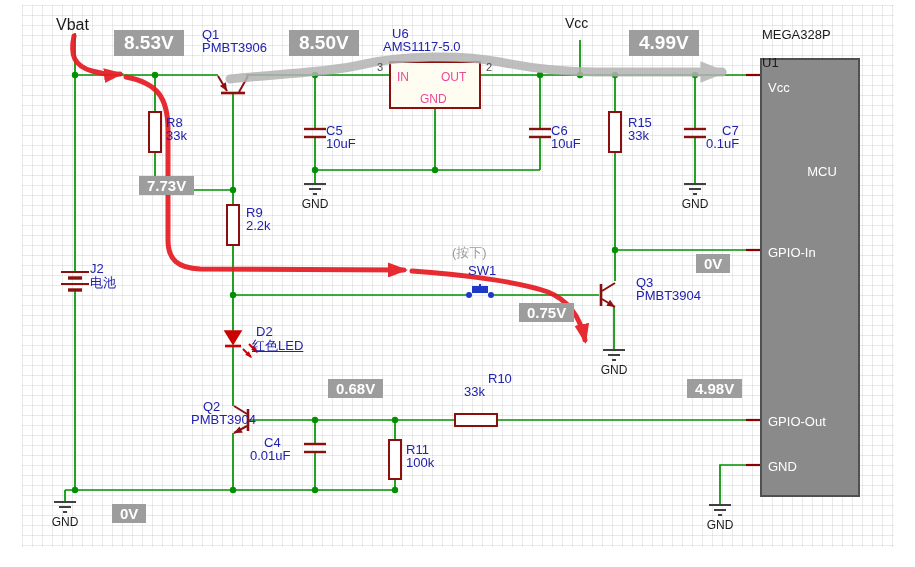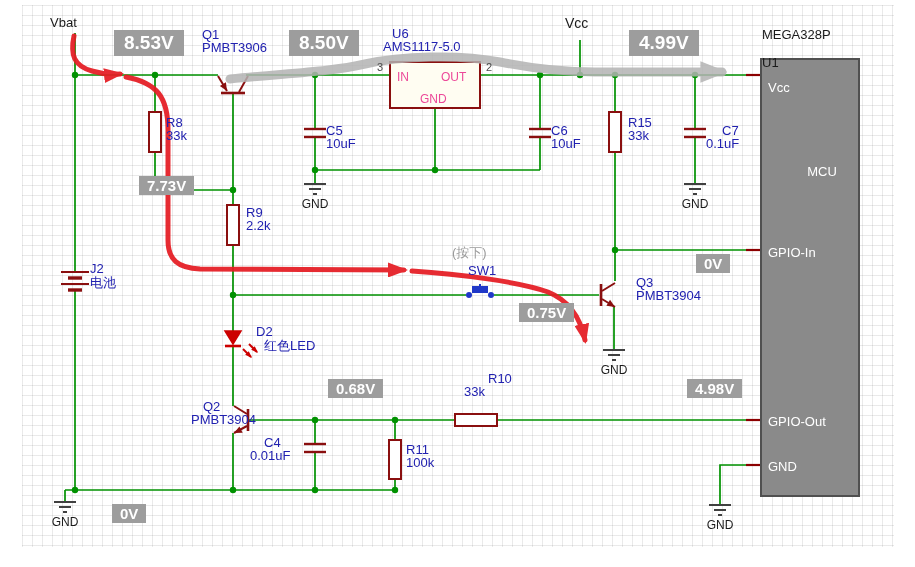--- a/index.html
+++ b/index.html
@@ -228,21 +228,21 @@
   </svg>
 
   <div class="mcu">
     <div class="mcupin" style="left:6px;  top:20px;">Vcc</div>
     <div class="mcupin" style="left:0; top:104px; width:120px; text-align:center;">MCU</div>
     <div class="mcupin" style="left:6px;  top:185px;">GPIO-In</div>
     <div class="mcupin" style="left:6px;  top:354px;">GPIO-Out</div>
     <div class="mcupin" style="left:6px;  top:399px;">GND</div>
   </div>
 
-  <div class="lbl blk" style="left:50px;  top:16px; font-size:13px;">Vbat</div>
+  <div class="lbl blk" style="left:56px;  top:16px; font-size:16px;">Vbat</div>
   <div class="lbl blk" style="left:565px; top:16px; font-size:14px;">Vcc</div>
 
   <div class="lbl" style="left:202px; top:28px;">Q1</div>
   <div class="lbl" style="left:202px; top:41px;">PMBT3906</div>
 
   <div class="lbl" style="left:392px; top:27px;">U6</div>
   <div class="lbl" style="left:383px; top:40px;">AMS1117-5.0</div>
   <div class="pnum" style="left:377px; top:61px;">3</div>
   <div class="pnum" style="left:486px; top:61px;">2</div>
   <div class="u6txt" style="left:397px; top:70px;">IN</div>
@@ -273,21 +273,21 @@
   <div class="lbl" style="left:90px; top:262px;">J2</div>
   <div class="lbl" style="left:90px; top:276px;">电池</div>
 
   <div class="lbl grayt" style="left:452px; top:246px;">(按下)</div>
   <div class="lbl" style="left:468px; top:264px;">SW1</div>
 
   <div class="lbl" style="left:636px; top:276px;">Q3</div>
   <div class="lbl" style="left:636px; top:289px;">PMBT3904</div>
 
   <div class="lbl" style="left:256px; top:325px;">D2</div>
-  <div class="lbl" style="left:264px; top:339px;">红色LED</div>
+  <div class="lbl" style="left:252px; top:339px;text-decoration:underline;">红色LED</div>
 
   <div class="lbl" style="left:464px; top:372px;padding-left:24px;">R10</div>
   <div class="lbl" style="left:464px; top:385px;">33k</div>
 
   <div class="lbl" style="left:203px; top:400px;">Q2</div>
   <div class="lbl" style="left:191px; top:413px;">PMBT3904</div>
 
   <div class="lbl" style="left:264px; top:436px;">C4</div>
   <div class="lbl" style="left:250px; top:449px;">0.01uF</div>
 

